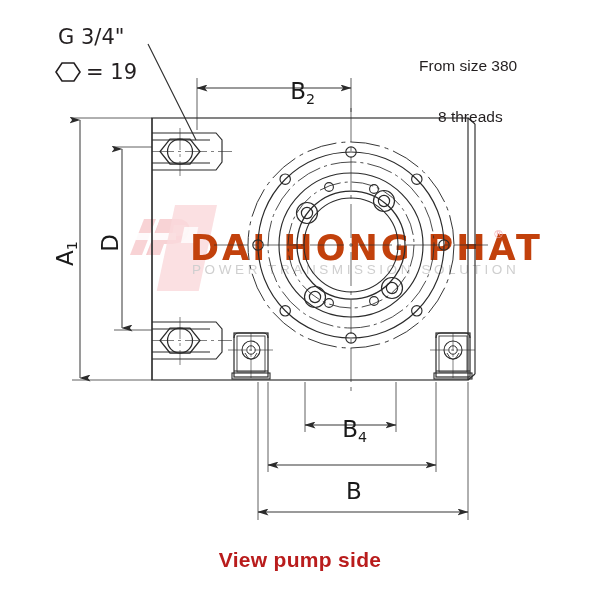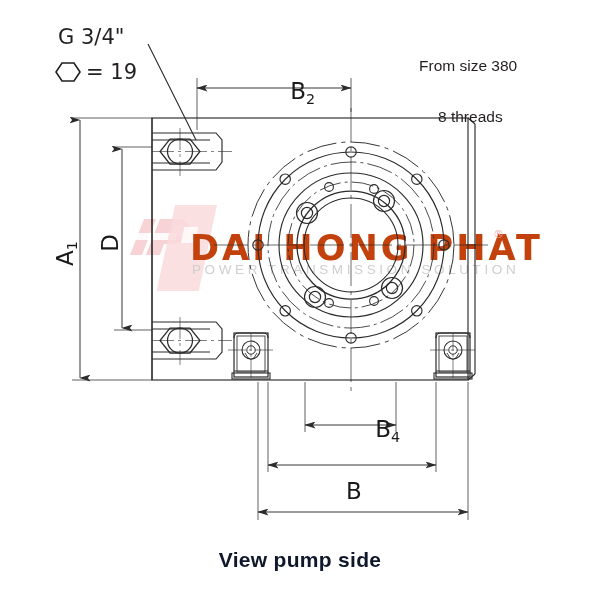--- a/index.html
+++ b/index.html
@@ -2,21 +2,21 @@
 <html><head>
 <meta charset="utf-8">
 <style>
   html,body{margin:0;padding:0;background:#ffffff;}
   body{width:600px;height:600px;font-family:"Liberation Sans",sans-serif;}
   #stage{position:relative;width:600px;height:600px;overflow:hidden;background:#fff;}
   svg{position:absolute;left:0;top:0;}
   .txt{position:absolute;white-space:pre;color:#231f20;}
   .dimfont{font-family:"DejaVu Sans",sans-serif;font-weight:400;color:#1a1a1a;}
   .annot{font-family:"Liberation Sans",sans-serif;color:#231f20;}
-  .caption{font-family:"Liberation Sans",sans-serif;font-weight:bold;color:#0f172a;}
+  .caption{font-family:"Liberation Sans",sans-serif;font-weight:bold;color:#b91c1c;}
   .rot{transform-origin:50% 50%;}
   .sub{font-size:0.62em;vertical-align:-0.32em;letter-spacing:0;}
 </style>
 </head>
 <body>
 
 <div id="stage">
 
   <svg width="600" height="600">
     <g opacity="0.55">
@@ -224,21 +224,21 @@
   <div class="txt dimfont" style="left:261px;top:52px;font-size:23px;">
     <span>B</span><span class="sub">2</span>
   </div>
 
   <div class="txt dimfont rot" style="left:36px;top:228px;width:60px;text-align:center;font-size:23px;transform:rotate(-90deg);">
     <span>A</span><span class="sub">1</span>
   </div>
 
   <div class="txt dimfont rot" style="left:80px;top:230px;width:60px;text-align:center;font-size:23px;transform:rotate(-90deg);">D</div>
 
-  <div class="txt dimfont" style="left:346px;top:390px;font-size:23px;">
+  <div class="txt dimfont" style="left:313px;top:390px;font-size:23px;">
     <span>B</span><span class="sub">4</span>
   </div>
 
 
   <div class="txt dimfont" style="left:346px;top:478px;font-size:23px;">B</div>
 
   <div class="txt caption" style="left:0px;top:548px;width:600px;text-align:center;font-size:21px;letter-spacing:0.3px;">View pump side</div>
 
 </div>
 

